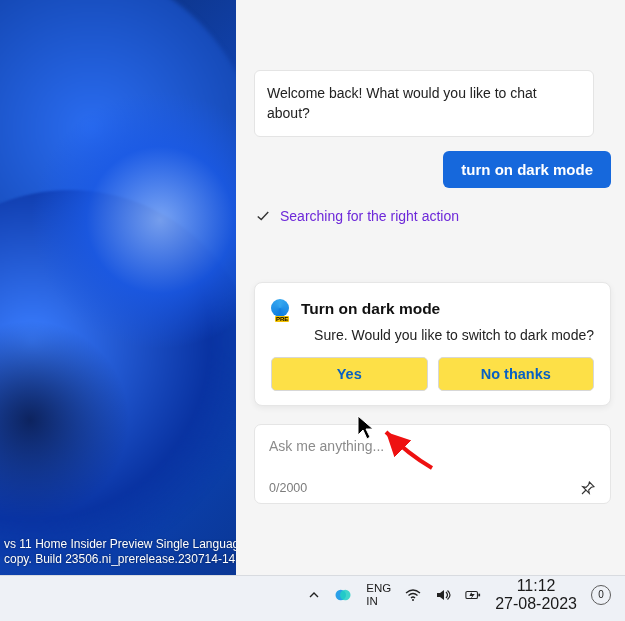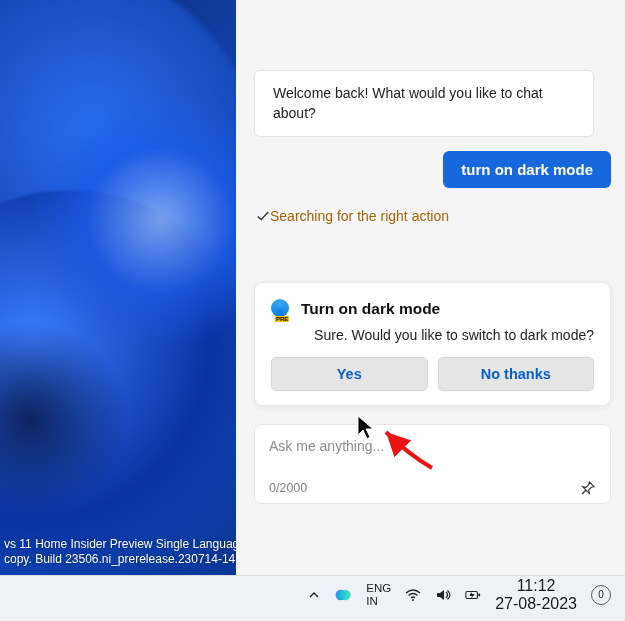--- a/index.html
+++ b/index.html
@@ -32,30 +32,30 @@
   
   .panel {
     position:absolute; right:0; top:0; width:389px; height:575px;
     background:#f5f5f5; display:flex; flex-direction:column;
     padding:12px 14px 10px 18px;
   }
   .spacer-top { height:58px; }
 
   .bubble {
     background:#fff; border:1px solid #e4e4e4; border-radius:6px;
-    padding:12px 18px; font-size:14px; line-height:1.45; color:#222;
+    padding:12px 12px; font-size:14px; line-height:1.45; color:#222;
     margin-bottom:14px; max-width:340px;
   }
   .user-bubble {
     align-self:flex-end; background:#1668dc; color:#fff; border:none;
     border-radius:6px; padding:10px 18px; font-size:15px; font-weight:600;
     margin-bottom:18px;
   }
-  .status-line { display:flex; align-items:center; font-size:14px;
-    color:#a16207; margin:2px 0 4px 2px; }
+  .status-line { display:flex; align-items:center; gap:10px; font-size:14px;
+    color:#6d28d9; margin:2px 0 4px 2px; }
   .status-line .chk { width:14px; height:14px; }
 
   .action-card {
     background:#fff; border:1px solid #e6e6e6; border-radius:8px;
     padding:16px 16px 14px; margin-top:54px;
     box-shadow:0 2px 6px rgba(0,0,0,.06);
   }
   .action-head { display:flex; align-items:center; gap:10px; margin-bottom:8px; }
   .bing-pre { position:relative; width:20px; height:20px; }
   .bing-circle {
@@ -64,21 +64,21 @@
   }
   .bing-pre-tag {
     position:absolute; bottom:-3px; left:4px; font-size:6px; font-weight:700;
     background:#f4c200; color:#000; padding:0 1px; border-radius:1px;
     line-height:1;
   }
   .action-title { font-size:15.5px; font-weight:700; color:#111; }
   .action-body { font-size:14px; color:#222; margin-bottom:14px;text-align:right; }
   .action-btns { display:flex; gap:10px; }
   .act-btn {
-    flex:1; background:#e5e5e5; border:1px solid #d7d7d7; border-radius:5px;
+    flex:1; background:#fde047; border:1px solid #d7d7d7; border-radius:5px;
     padding:8px 0; font-size:14.5px; font-weight:600; color:#0860c4;
     cursor:pointer; text-align:center;
   }
 
   .cursor-arrow {
     position:absolute; left:357px; top:415px; z-index:50; pointer-events:none;
   }
   .red-arrow {
     position:absolute; left:378px; top:426px; z-index:49; pointer-events:none;
   }

